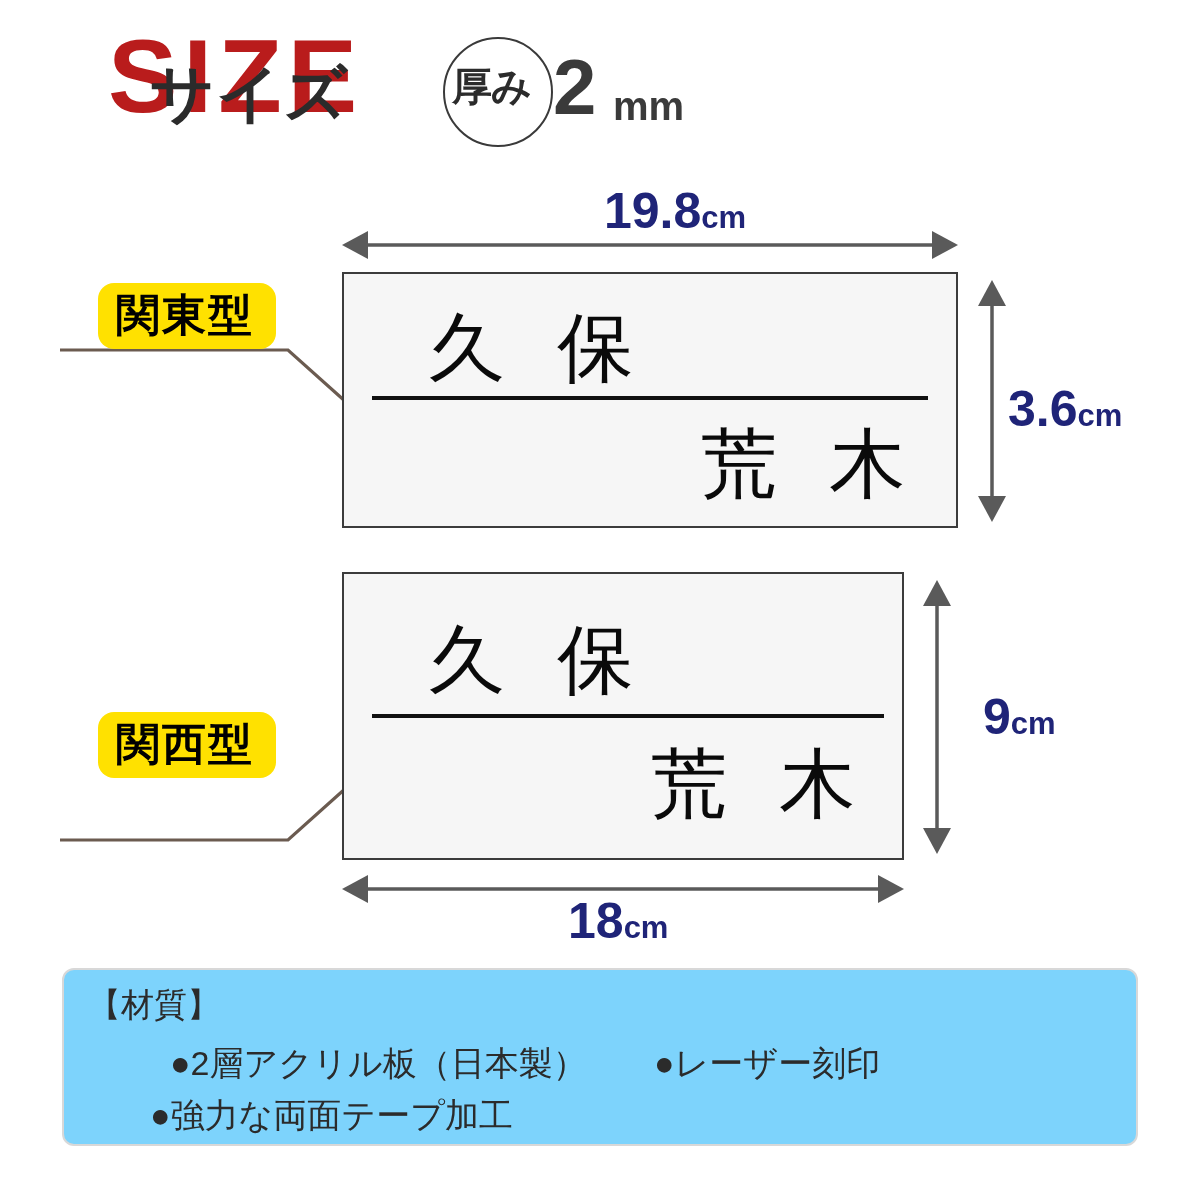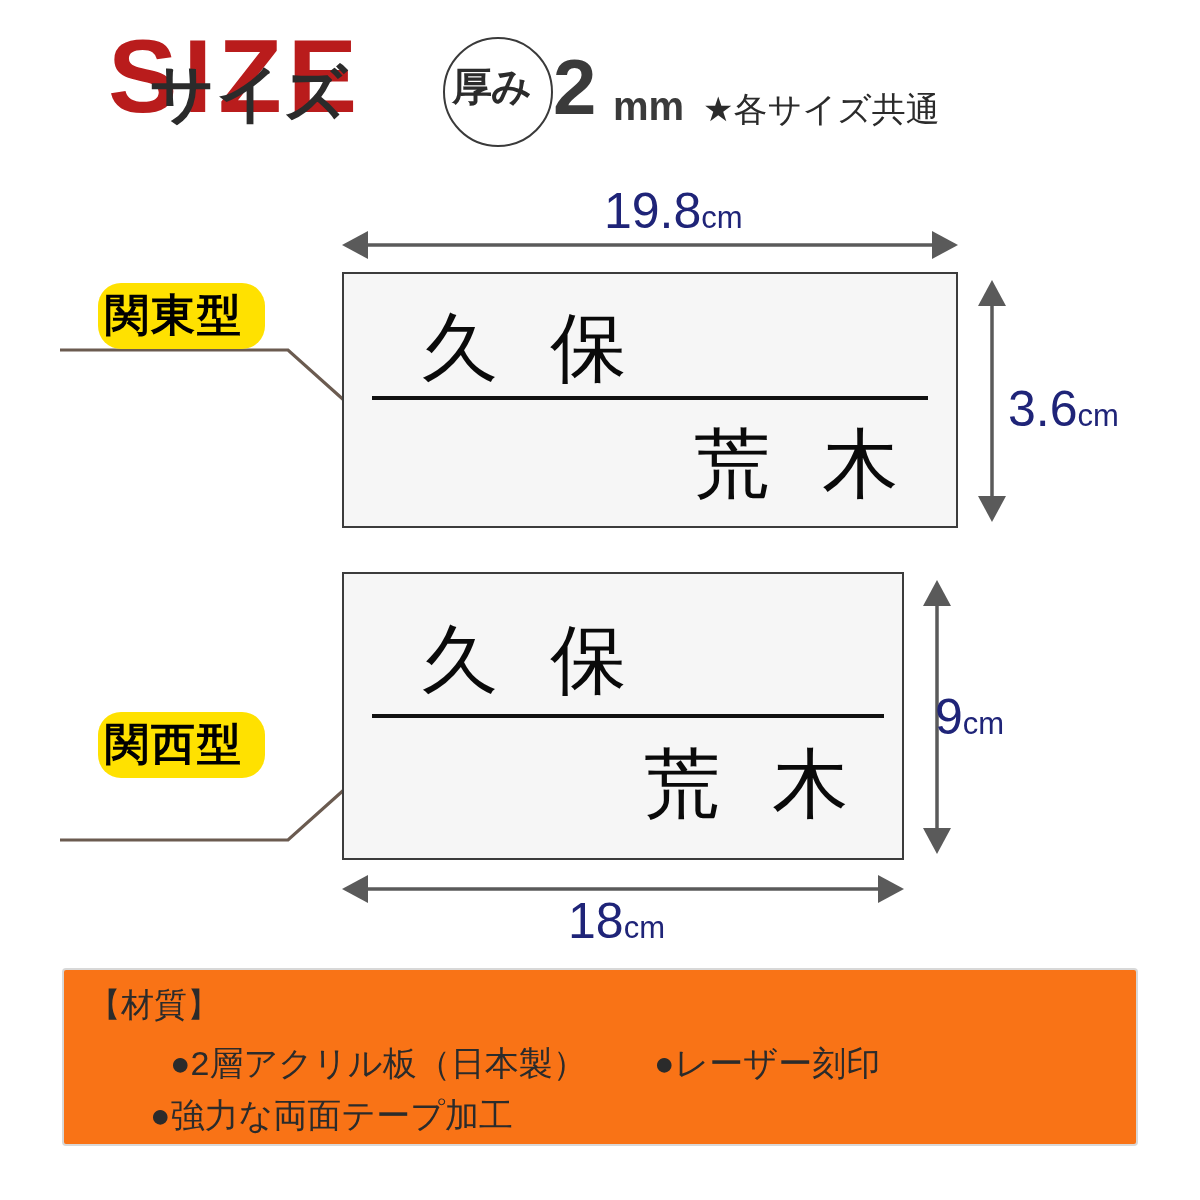--- a/index.html
+++ b/index.html
@@ -105,80 +105,81 @@
   }
   .plate-name {
     position: absolute;
     font-size: 76px;
     font-weight: 500;
     color: #0a0a0a;
     line-height: 1;
     letter-spacing: 14px;
     white-space: nowrap;
     font-family: "DejaVu Sans", "Liberation Sans", sans-serif;
+    margin-left: 7px;
   }
 
   
   #plate-kanto { left: 342px; top: 272px; width: 616px; height: 256px; }
   #kanto-rule  { left: 28px; top: 122px; width: 556px; }
   #kanto-name1 { left: 78px; top: 36px; }
   #kanto-name2 { left: 350px; top: 152px; }
 
   
   #plate-kansai { left: 342px; top: 572px; width: 562px; height: 288px; }
   #kansai-rule  { left: 28px; top: 140px; width: 512px; }
   #kansai-name1 { left: 78px; top: 48px; }
   #kansai-name2 { left: 300px; top: 172px; }
 
   
   .badge {
     position: absolute;
     background: #ffe100;
-    border-radius: 23px;
-    padding: 10px 22px 12px 7px;
+    border-radius: 16px;
+    padding: 10px 22px 12px 18px;
     font-size: 44px;
     font-weight: 700;
     color: #000000;
     line-height: 1;
     letter-spacing: 2px;
     white-space: nowrap;
   }
   #badge-kanto  { left: 98px; top: 283px; }
   #badge-kansai { left: 98px; top: 712px; }
 
   .leader { position: absolute; }
 
   
   .dim {
     position: absolute;
     color: #1f2478;
     line-height: 1;
     white-space: nowrap;
-    font-weight: 400;
+    font-weight: 700;
   }
   .dim .num  { font-size: 50px; }
   .dim .unit { font-size: 31px; letter-spacing: 0px; }
   #dim-198 { left: 604px; top: 186px; }
   #dim-83  { left: 1008px; top: 384px; }
-  #dim-9   { left: 935px; top: 692px; }
+  #dim-9   { left: 935px; top: 692px; padding-left: 48px; }
   #dim-18  { left: 568px; top: 896px; }
 
   .arrowsvg { position: absolute; }
 
   
   #materials {
     position: absolute;
     left: 62px;
     top: 968px;
     width: 1076px;
     height: 178px;
     border: 2px solid #d8d8d8;
-    border-radius: 4px;
+    border-radius: 12px;
     box-sizing: border-box;
-    background: #f97316;
+    background: #7dd3fc;
     text-align: center;
   }
   #mat-title {
     position: absolute;
     left: 24px;
     top: 18px;
     font-size: 33px;
     color: #2b2b2b;
     line-height: 1;
     font-weight: 400;
@@ -200,21 +201,20 @@
 <body>
 
 <div id="header">
   <div id="size-word">SIZE</div>
   <div id="size-kana">サイズ</div>
 
   <div id="thickness-circle"></div>
   <div id="thickness-kana">厚み</div>
   <div id="thickness-num">2</div>
   <div id="thickness-unit">mm</div>
-  <div id="common-note">★各サイズ共通</div>
 </div>
 
 <div class="dim" id="dim-198">
   <span class="num">19.8</span><span class="unit">cm</span>
 </div>
 
 <svg class="arrowsvg" style="left:342px; top:228px;" width="616" height="34">
   <line x1="20" y1="17" x2="596" y2="17" stroke="#5a5a5a" stroke-width="3.5"></line>
   <polygon points="0,17 26,3 26,31" fill="#5a5a5a"></polygon>
   <polygon points="616,17 590,3 590,31" fill="#5a5a5a"></polygon>

